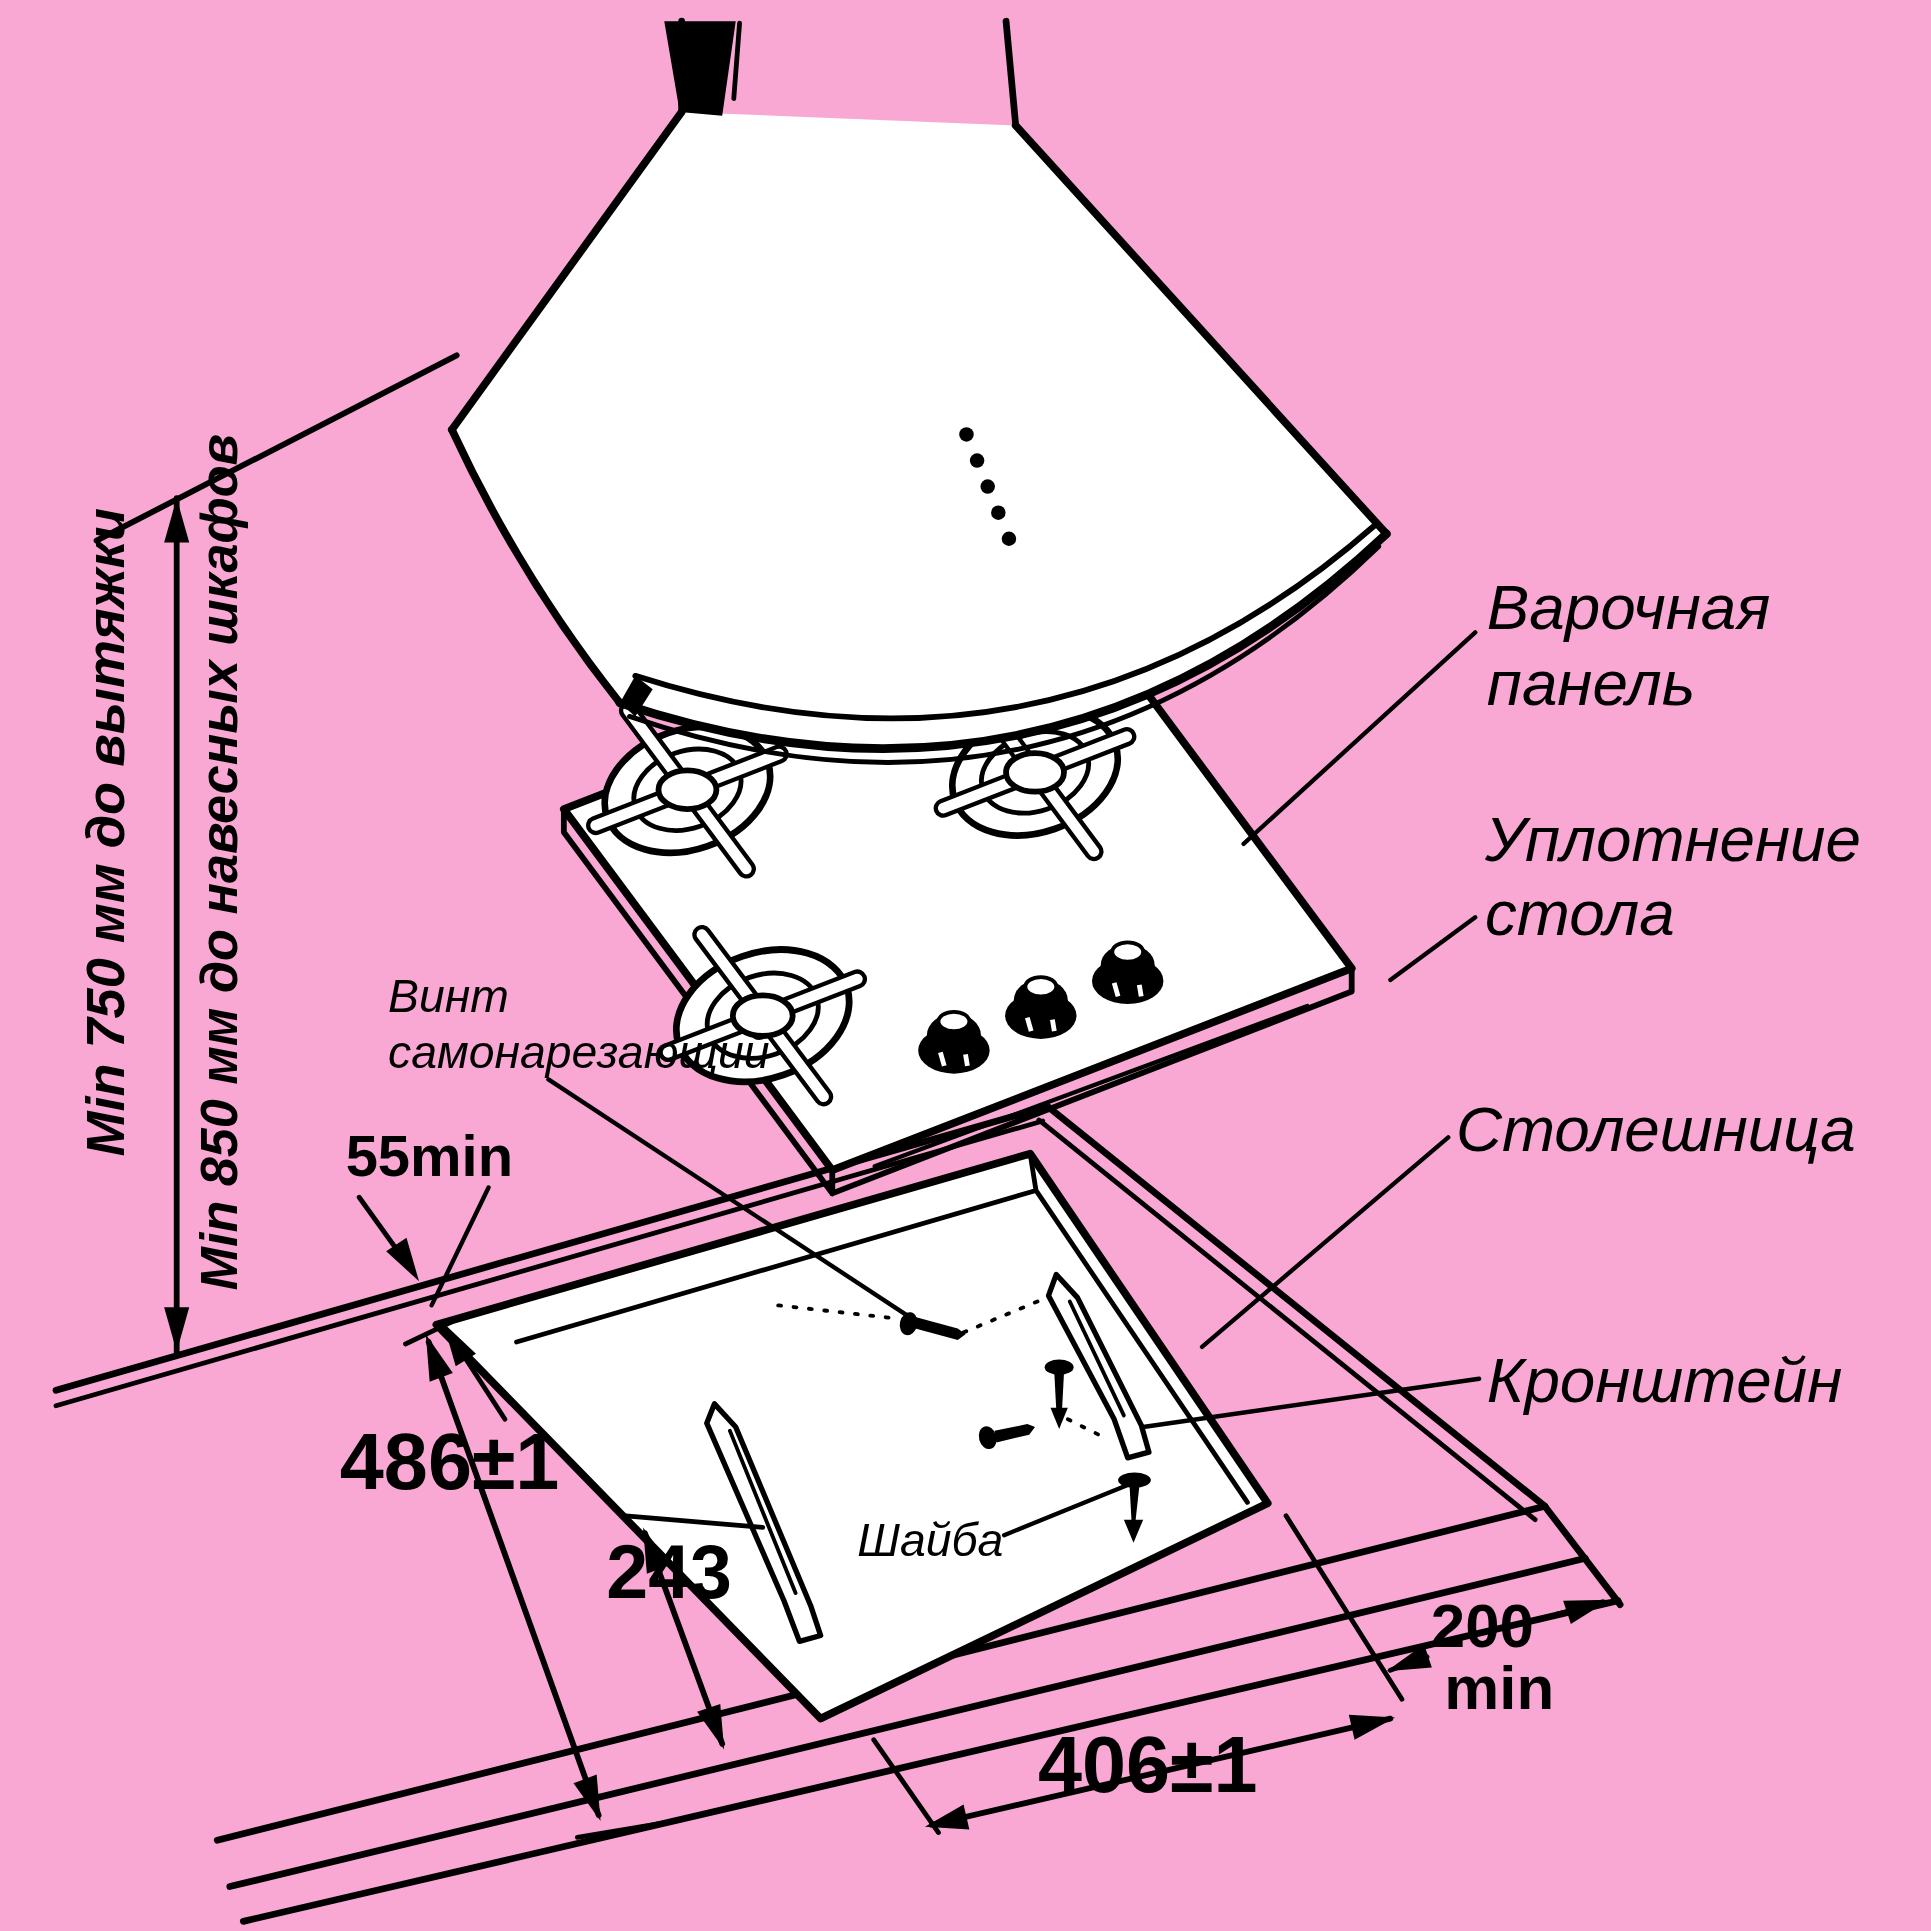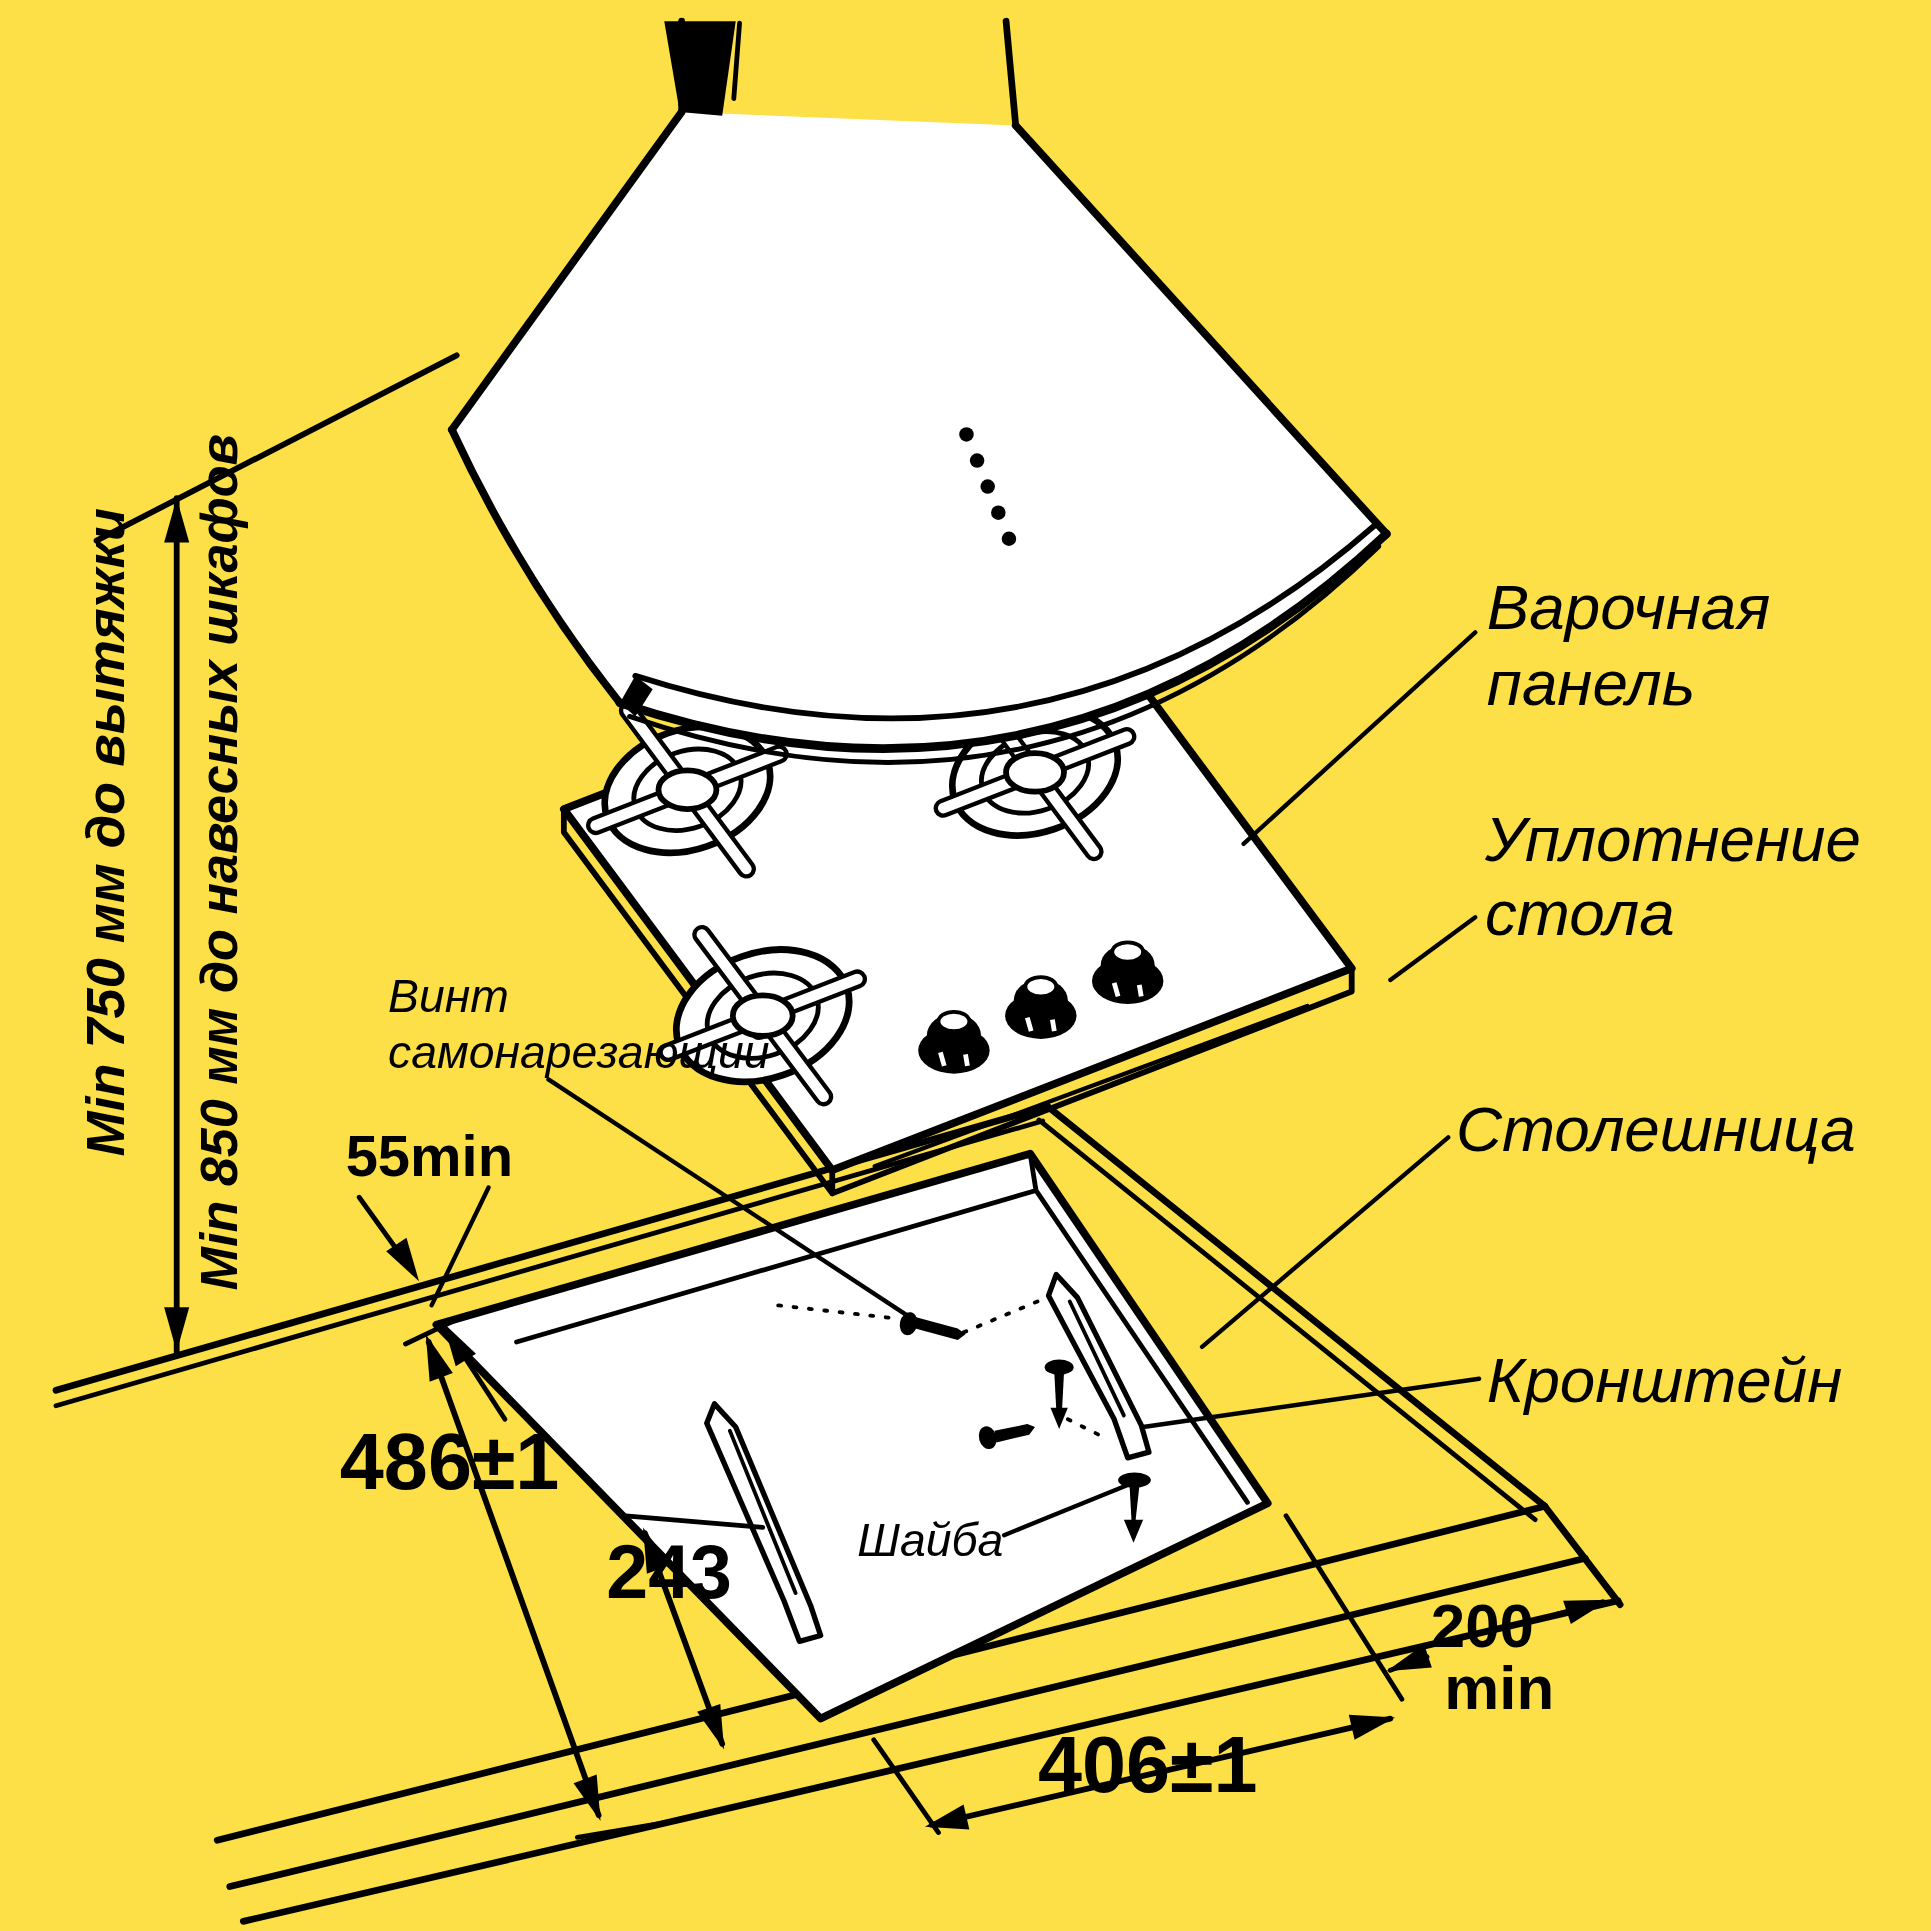--- a/index.html
+++ b/index.html
@@ -1,16 +1,16 @@
 <!DOCTYPE html>
 <html><head>
 <meta charset="utf-8">
 <style>
   html,body{margin:0;padding:0;background:#ffffff;}
-  #stage{position:relative;width:1931px;height:1931px;background:#fde047;overflow:hidden;}
+  #stage{position:relative;width:1931px;height:1931px;background:#f9a8d4;overflow:hidden;}
   svg{position:absolute;left:0;top:0;}
   .ink{stroke:#000;fill:none;stroke-linecap:round;stroke-linejoin:round;}
   .fillw{fill:#fff;stroke:#000;stroke-linejoin:round;}
   .solid{fill:#000;stroke:none;}
   .dotted{stroke:#000;fill:none;stroke-width:4;stroke-dasharray:3 13;stroke-linecap:round;}
   text{font-family:"Liberation Sans", sans-serif;fill:#000;}
   .lbl{font-style:italic;font-weight:normal;}
   .num{font-weight:bold;font-style:normal;}
   .rot{font-weight:bold;font-style:italic;text-anchor:middle;}
 </style>

